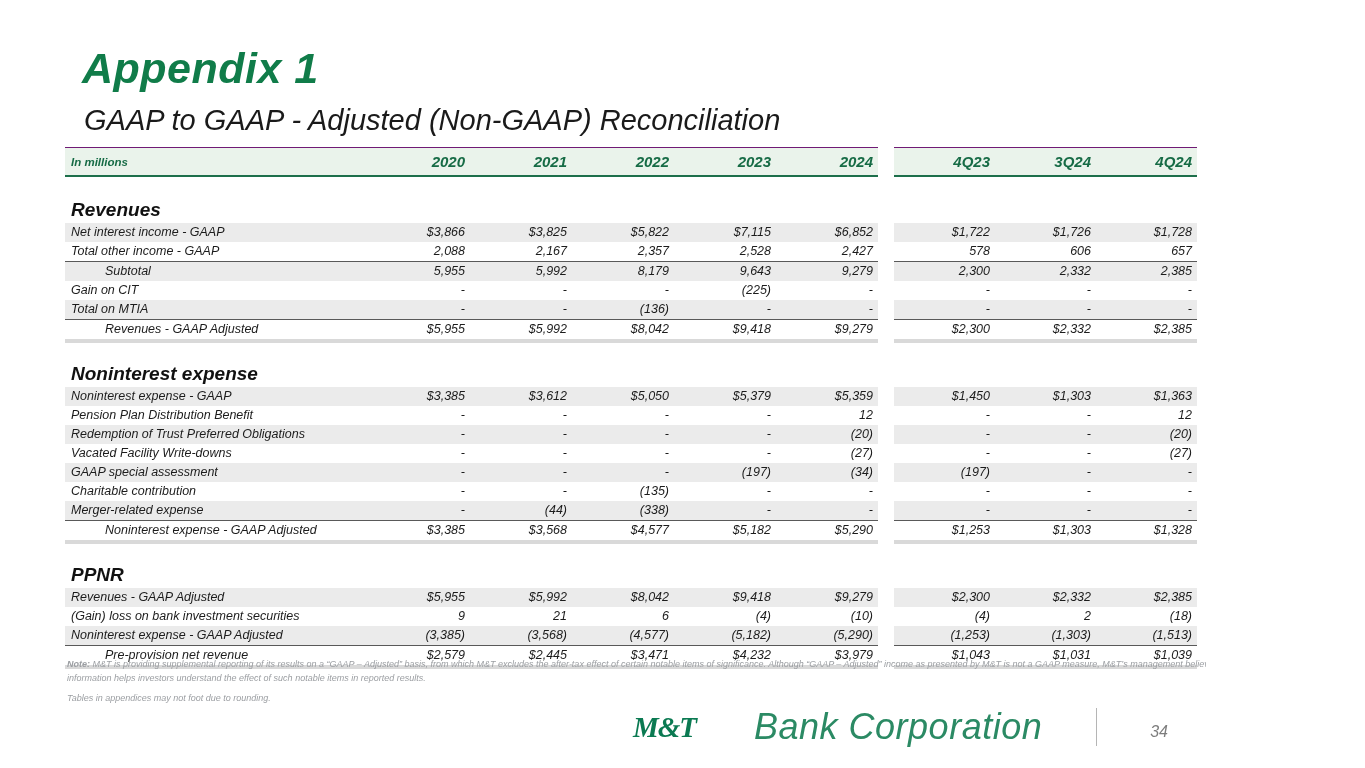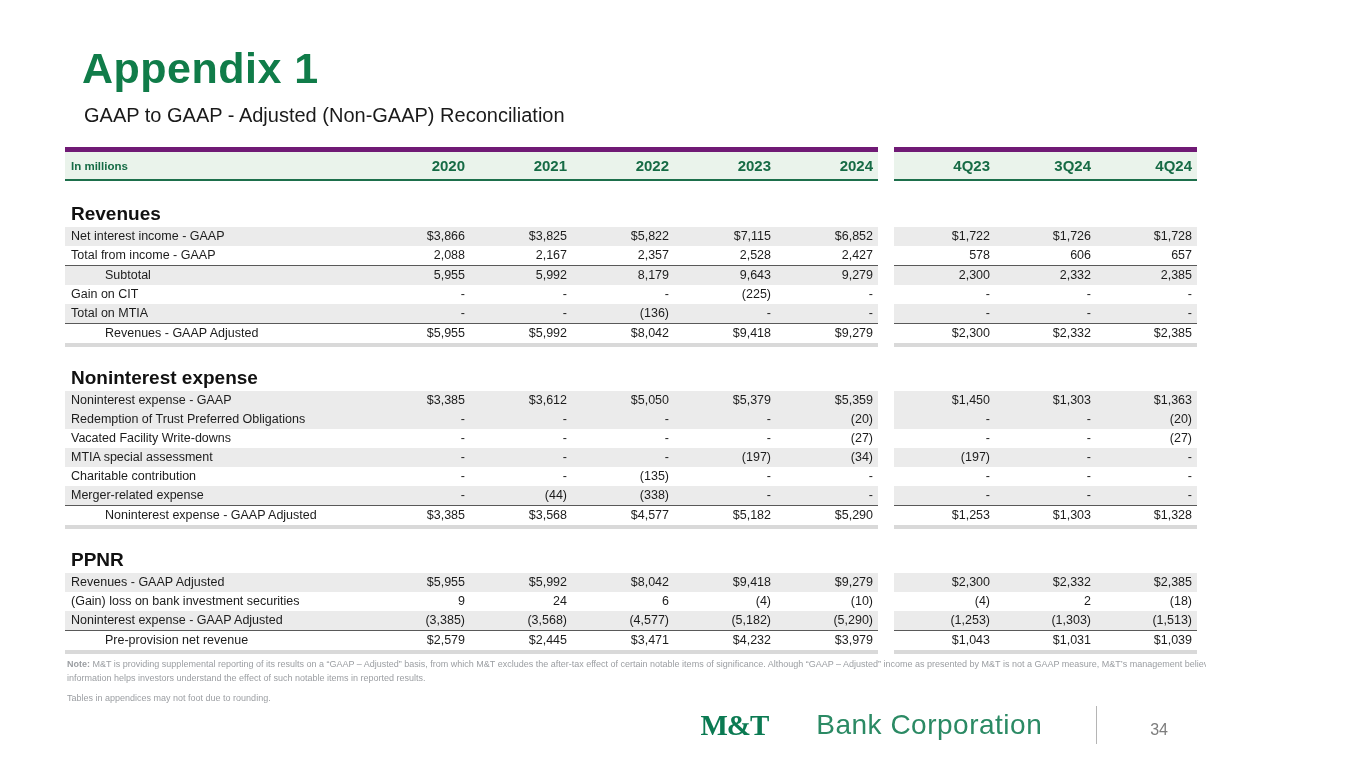--- a/index.html
+++ b/index.html
@@ -1,42 +1,42 @@
 <!DOCTYPE html>
 <html style="--brand-green: #107C49; --header-text-green: #166B45; --header-bg-green: #EAF3EB; --header-rule-green: #1D6F4B; --row-shade-gray: #EBEBEB; --rule-dark: #595959; --total-bar-gray: #D9D9D9; --note-gray: #9B9EA2; --logo-green: #0B7A52; --logo-light-green: #2B8A64; --page-number-gray: #7D7D7D;"><head>
 <meta charset="utf-8">
 <style>
   html,body { margin:0; padding:0; background:#ffffff; }
   .page {
     position:relative; width:1206px; height:768px; background:#ffffff;
-    font-family:"Liberation Sans", sans-serif; overflow:hidden;
+    font-family:"Liberation Sans", sans-serif; overflow:hidden;font-style:italic;
   }
   .title {
     position:absolute; left:82px; top:44px;
     font-size:43px; font-weight:bold; letter-spacing:.5px;
     color:var(--brand-green);
   }
   .subtitle {
     position:absolute; left:84px; top:104px;
-    font-size:20px; color:#1a1a1a;
+    font-size:29px; color:#1a1a1a;
   }
 
   .table-wrap { position:absolute; left:65px; top:147px; }
   table.recon { border-collapse:separate; border-spacing:0; table-layout:fixed; width:1132px; }
   col.col-label  { width:303px; }
   col.col-num    { width:102px; }
   col.col-gutter { width:16px; }
   col.col-q      { width:101px; }
 
   th, td { padding:0; margin:0; }
 
   .h-label, .h-year {
     background:var(--header-bg-green); color:var(--header-text-green);
     font-weight:bold; height:27px;
-    border-top:5px solid #701a75; border-bottom:2px solid var(--header-rule-green);
+    border-top:1px solid #701a75; border-bottom:2px solid var(--header-rule-green);
   }
   .h-label { font-size:11.5px; text-align:left; padding-left:6px; }
   .h-year  { font-size:15px;  text-align:right; padding-right:5px; }
 
   .section-row td {
     font-weight:bold; font-size:19px; color:#111111;
     padding-left:6px; height:21px; vertical-align:bottom; padding-bottom:2px;
   }
   .data-row td { height:19px; line-height:19px; font-size:12.5px; color:#1c1c1c; white-space:nowrap; }
   .c-label { text-align:left; padding-left:6px; }
@@ -61,21 +61,21 @@
 
   .footer {
     position:absolute; right:38px; top:706px;
     display:flex; align-items:center;gap:40px;
   }
   .logo-bold {
     font-family:"Liberation Serif", serif; font-weight:bold;
     font-size:29px; color:var(--logo-green); letter-spacing:-1px;
   }
   .logo-light {
-    font-size:28px; color:var(--logo-light-green); margin-left:8px; letter-spacing:.5px;text-align:right;
+    font-size:36px; color:var(--logo-light-green); margin-left:18px; letter-spacing:.5px;text-align:right;
   }
   .footer-divider { width:1px; height:38px; background:#b5b5b5; margin:0 13px 0 14px; }
   .page-number { font-size:16px; color:var(--page-number-gray); align-self:center; margin-top:10px; }
 </style>
 </head>
 <body>
 
 <div class="page">
 
   <div class="title">Appendix 1</div>
@@ -122,21 +122,21 @@
             <td class="num">$3,825</td>
             <td class="num">$5,822</td>
             <td class="num">$7,115</td>
             <td class="num">$6,852</td>
             <td class="gutter"></td>
             <td class="num">$1,722</td>
             <td class="num">$1,726</td>
             <td class="num">$1,728</td>
           </tr>
           <tr class="data-row">
-            <td class="c-label">Total from income - GAAP</td>
+            <td class="c-label">Total other income - GAAP</td>
             <td class="num">2,088</td>
             <td class="num">2,167</td>
             <td class="num">2,357</td>
             <td class="num">2,528</td>
             <td class="num">2,427</td>
             <td class="gutter"></td>
             <td class="num">578</td>
             <td class="num">606</td>
             <td class="num">657</td>
           </tr>
@@ -199,20 +199,32 @@
             <td class="num">$3,385</td>
             <td class="num">$3,612</td>
             <td class="num">$5,050</td>
             <td class="num">$5,379</td>
             <td class="num">$5,359</td>
             <td class="gutter"></td>
             <td class="num">$1,450</td>
             <td class="num">$1,303</td>
             <td class="num">$1,363</td>
           </tr>
+          <tr class="data-row">
+            <td class="c-label">Pension Plan Distribution Benefit</td>
+            <td class="num">-</td>
+            <td class="num">-</td>
+            <td class="num">-</td>
+            <td class="num">-</td>
+            <td class="num">12</td>
+            <td class="gutter"></td>
+            <td class="num">-</td>
+            <td class="num">-</td>
+            <td class="num">12</td>
+          </tr>
           <tr class="data-row shaded">
             <td class="c-label">Redemption of Trust Preferred Obligations</td>
             <td class="num">-</td>
             <td class="num">-</td>
             <td class="num">-</td>
             <td class="num">-</td>
             <td class="num">(20)</td>
             <td class="gutter"></td>
             <td class="num">-</td>
             <td class="num">-</td>
@@ -224,21 +236,21 @@
             <td class="num">-</td>
             <td class="num">-</td>
             <td class="num">-</td>
             <td class="num">(27)</td>
             <td class="gutter"></td>
             <td class="num">-</td>
             <td class="num">-</td>
             <td class="num">(27)</td>
           </tr>
           <tr class="data-row shaded">
-            <td class="c-label">MTIA special assessment</td>
+            <td class="c-label">GAAP special assessment</td>
             <td class="num">-</td>
             <td class="num">-</td>
             <td class="num">-</td>
             <td class="num">(197)</td>
             <td class="num">(34)</td>
             <td class="gutter"></td>
             <td class="num">(197)</td>
             <td class="num">-</td>
             <td class="num">-</td>
           </tr>
@@ -292,21 +304,21 @@
             <td class="num">$9,418</td>
             <td class="num">$9,279</td>
             <td class="gutter"></td>
             <td class="num">$2,300</td>
             <td class="num">$2,332</td>
             <td class="num">$2,385</td>
           </tr>
           <tr class="data-row">
             <td class="c-label">(Gain) loss on bank investment securities</td>
             <td class="num">9</td>
-            <td class="num">24</td>
+            <td class="num">21</td>
             <td class="num">6</td>
             <td class="num">(4)</td>
             <td class="num">(10)</td>
             <td class="gutter"></td>
             <td class="num">(4)</td>
             <td class="num">2</td>
             <td class="num">(18)</td>
           </tr>
           <tr class="data-row shaded">
             <td class="c-label">Noninterest expense - GAAP Adjusted</td>

